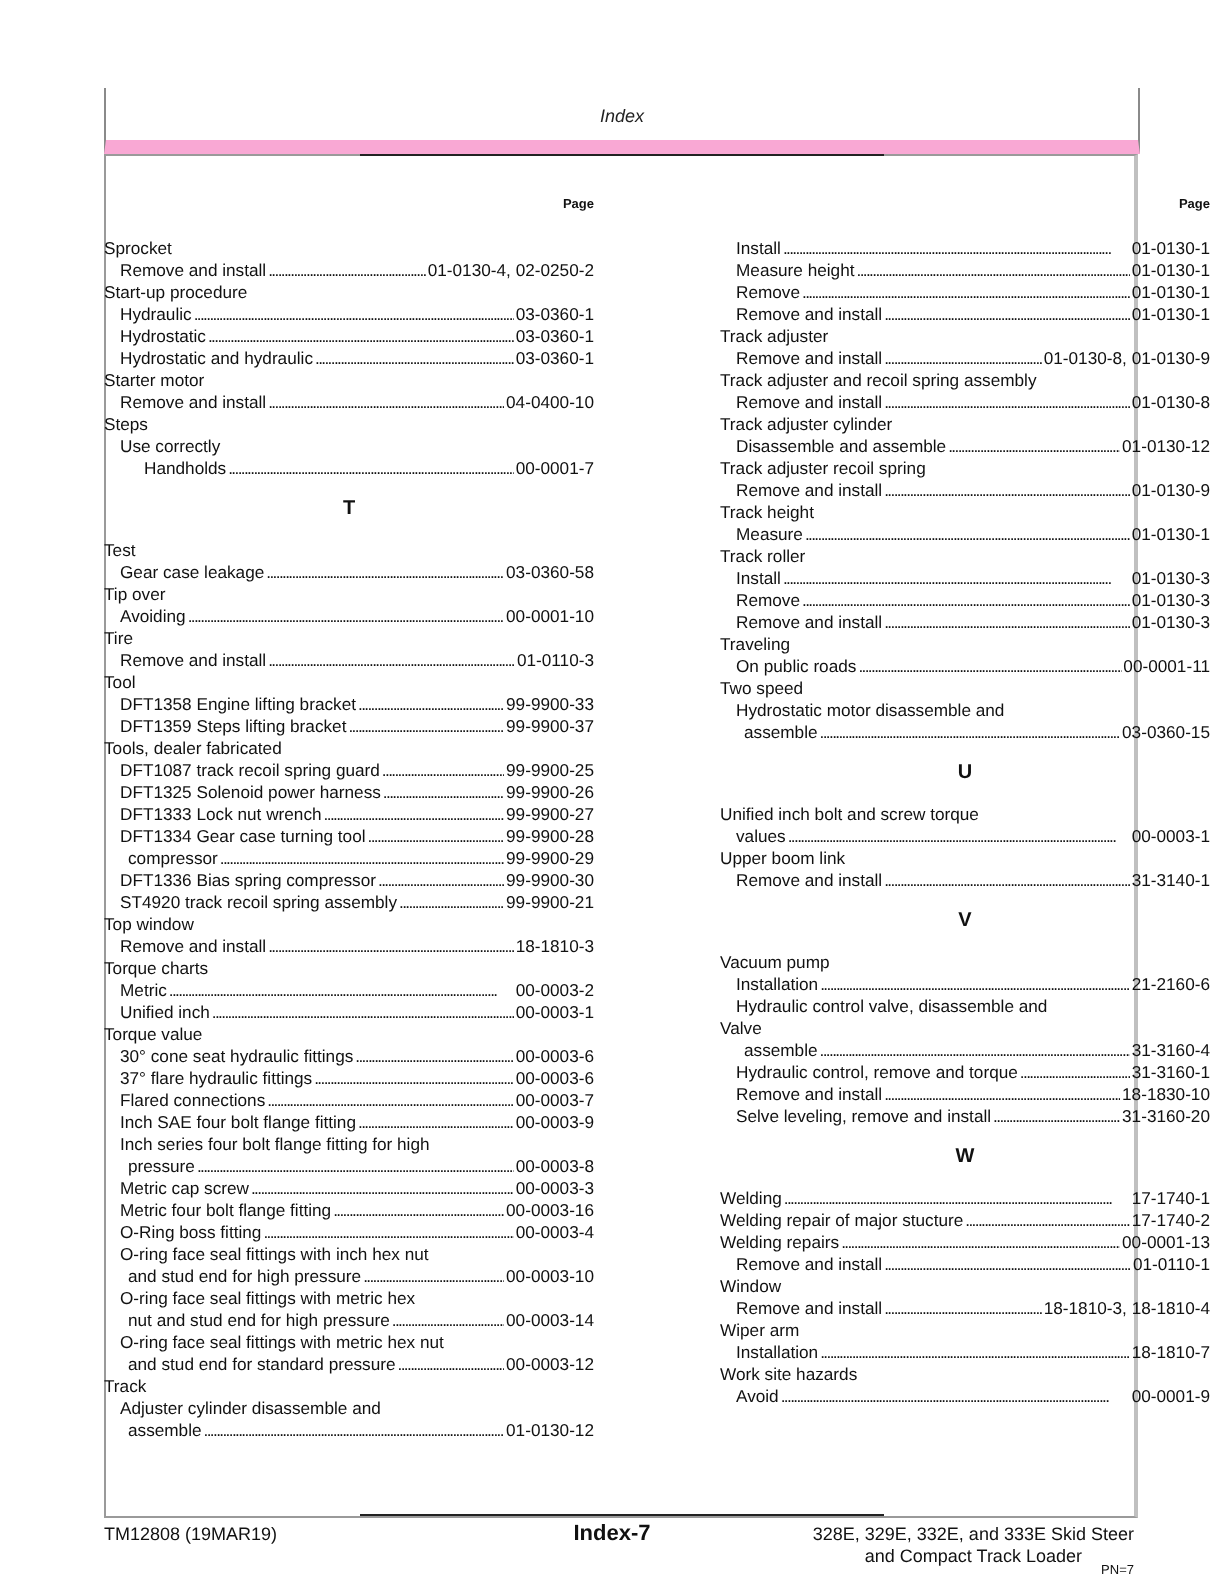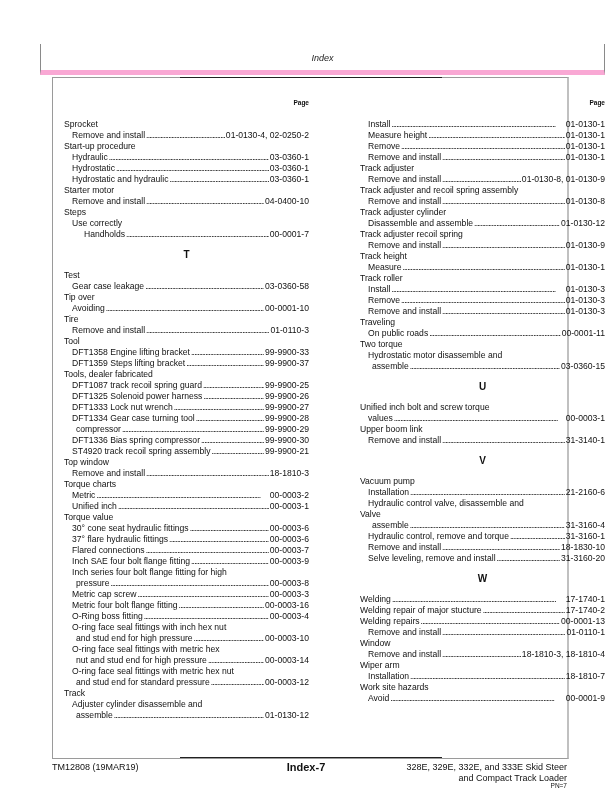--- a/index.html
+++ b/index.html
@@ -1,43 +1,43 @@
 <!DOCTYPE html>
 <html><head>
 <meta charset="utf-8">
 <style>
   html, body { margin: 0; padding: 0; background: #ffffff; }
   body { width: 612px; height: 792px; position: relative; overflow: hidden;
          font-family: "Liberation Sans", sans-serif; color: #111; }
-  .hdr-box { position: absolute; left: 40px; top: 44px; width: 516px; height: 26px;
-             border-left: 1px solid #8a8a8a; border-right: 1px solid #8a8a8a; border-bottom: 5px solid #f9a8d4; padding-left: 47px; }
+  .hdr-box { position: absolute; left: 52px; top: 44px; width: 516px; height: 26px;
+             border-left: 1px solid #8a8a8a; border-right: 1px solid #8a8a8a; border-bottom: 7px solid #f9a8d4; }
   .hdr-title { position: absolute; left: 0; right: 0; top: 9px; text-align: center;
                font-style: italic; font-size: 9px; color: #222; }
   .main-box { position: absolute; left: 52px; top: 77px; width: 514px; height: 680px;
               border: 1px solid #9a9a9a; border-right: 2px solid #c0c0c0; }
   .top-rule { position: absolute; left: 180px; top: 77px; width: 262px; height: 1px; background: #222; }
   .bot-rule { position: absolute; left: 180px; top: 757px; width: 262px; height: 1px; background: #222; }
   .col { position: absolute; top: 97px; width: 245px; font-size: 8.6px; line-height: 11px; }
-  .col.left { left: 64px; }
+  .col.left { left: 52px; }
   .col.right { left: 316px; margin-left: 44px; }
   .page-hd { text-align: right; font-weight: bold; font-size: 6.5px; height: 11px; margin-bottom: 11px; }
   .row { display: flex; align-items: flex-end; white-space: nowrap; height: 11px; }
   .row.l0 { padding-left: 0; }
   .row.l1 { padding-left: 8px; }
   .row.l2 { padding-left: 12px; }
   .row.l3 { padding-left: 20px; }
   .txt { flex: 0 0 auto; }
   .dots { flex: 1 1 auto; overflow: hidden; height: 11px; margin: 0 1px; }
   .dots::after { content: ". . . . . . . . . . . . . . . . . . . . . . . . . . . . . . . . . . . . . . . . . . . . . . . . . . . . . . . . . . . . . . . . . . . . . . . . . . . . . . . . . . . . . . . . . . . . . . . . . . . . . . . . ";
                  letter-spacing: -1.6px; white-space: nowrap; }
   .pg { flex: 0 0 auto; }
   .letter { text-align: center; font-weight: bold; font-size: 10px; height: 22px; line-height: 22px; margin-top: 4px; margin-bottom: 4px; }
   .foot-left { position: absolute; left: 52px; top: 762px; font-size: 9px; }
   .foot-center { position: absolute; left: 0; right: 0; top: 761px; text-align: center; font-weight: bold; font-size: 11px; }
-  .foot-right { position: absolute; right: 45px; top: 762px; font-size: 9px; text-align: right; line-height: 11px; }
+  .foot-right { position: absolute; right: 45px; top: 762px; font-size: 9px; text-align: center; line-height: 11px; }
   .foot-pn { position: absolute; right: 45px; top: 782px; font-size: 6.5px; }
 </style>
 </head>
 <body>
 
 <div class="hdr-box">
   <div class="hdr-title">Index</div>
 </div>
 
 <div class="main-box"></div>
@@ -352,21 +352,21 @@
     </div>
     <div class="row l0">
       <span class="txt">Traveling</span>
     </div>
     <div class="row l1">
       <span class="txt">On public roads</span>
       <span class="dots"></span>
       <span class="pg">00-0001-11</span>
     </div>
     <div class="row l0">
-      <span class="txt">Two torque</span>
+      <span class="txt">Two speed</span>
     </div>
     <div class="row l1">
       <span class="txt">Hydrostatic motor disassemble and</span>
     </div>
     <div class="row l2">
       <span class="txt">assemble</span>
       <span class="dots"></span>
       <span class="pg">03-0360-15</span>
     </div>
     <div class="letter">U</div>

